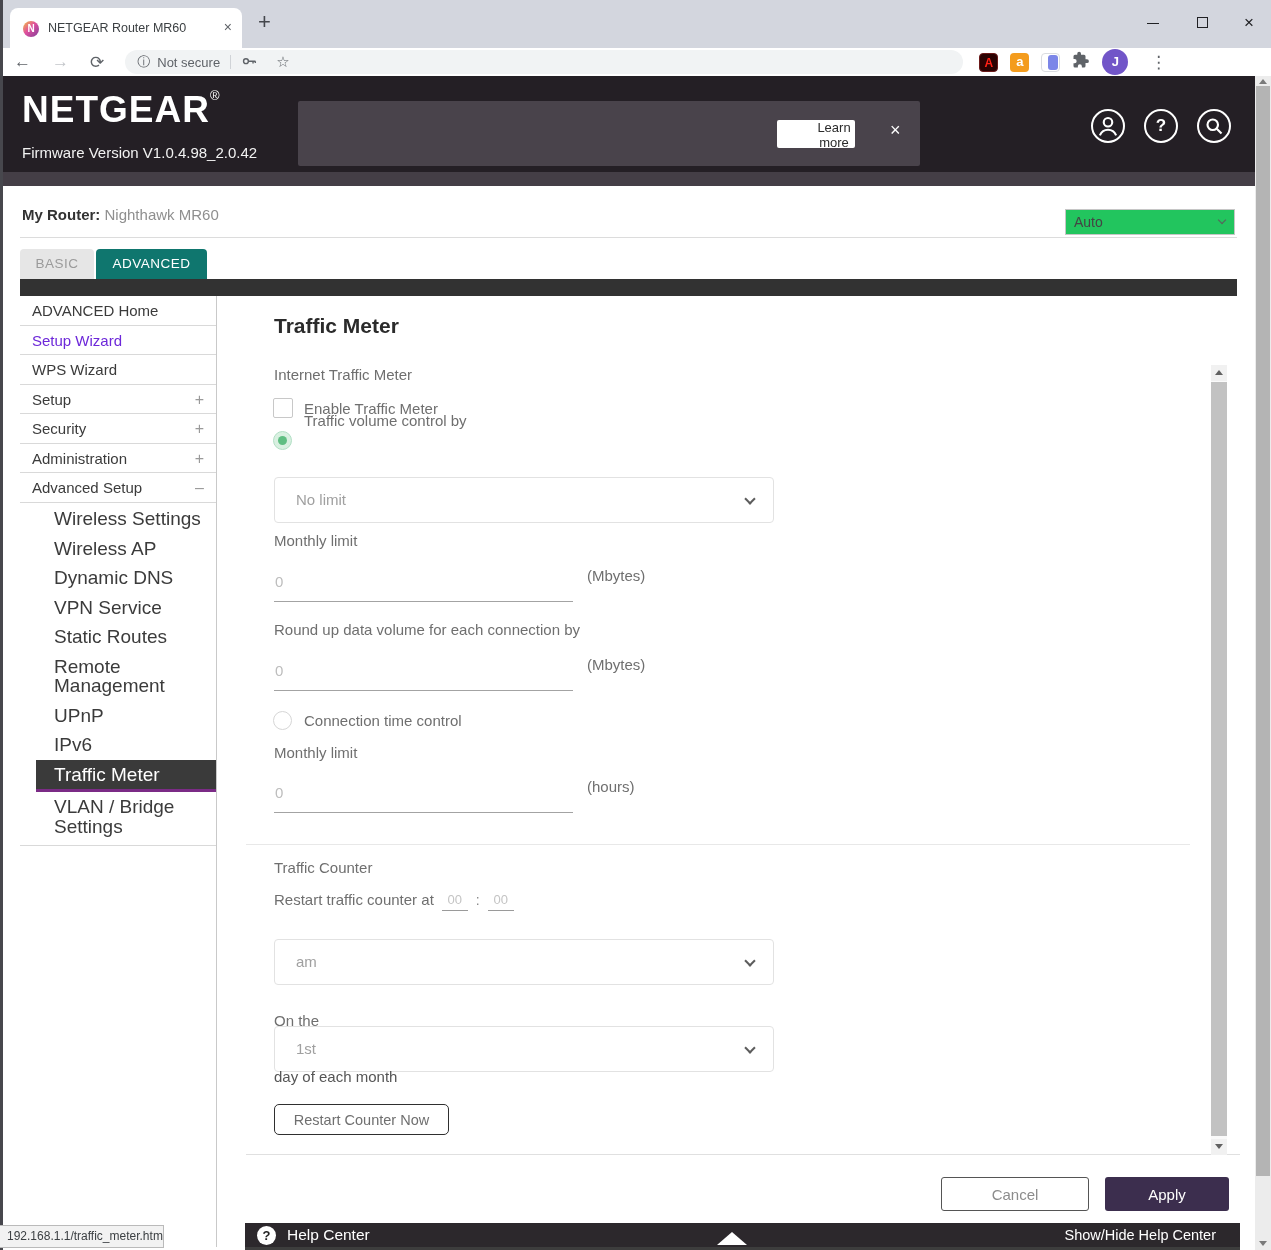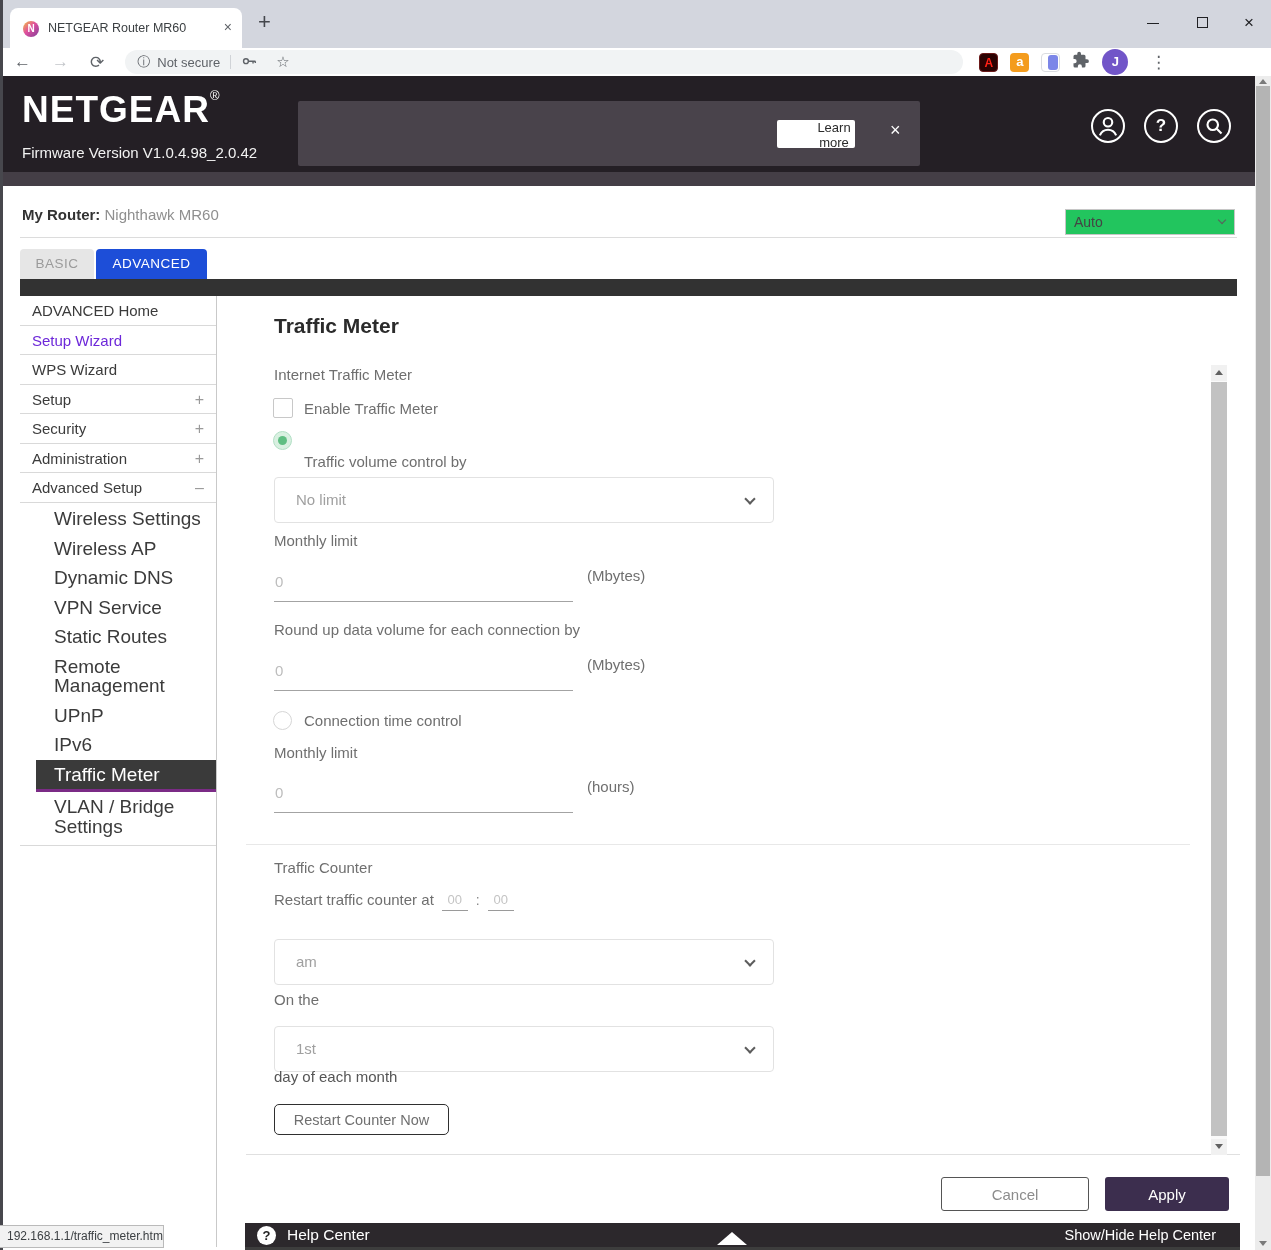--- a/index.html
+++ b/index.html
@@ -61,21 +61,21 @@
   
   .myrouter { left:22px; top:206px; font-size:15px; color:#8f8f8f; }
   .myrouter b { color:#333; font-weight:bold; }
   .mode-select { left:1065px; top:197px; width:170px; height:26px; border:1px solid #c6c6c6; background:#22c55e;
                  font-size:14px; color:#444; line-height:24px; padding-left:8px;margin-top:12px; }
   .hr-top { left:20px; top:237px; width:1217px; height:1px; background:#dcdcdc; }
 
   
   .tab-basic { left:20px; top:249px; width:74px; height:30px; background:#e6e6e6; color:#9b9b9b;
                font-size:13.5px; letter-spacing:.5px; text-align:center; line-height:30px; border-radius:4px 4px 0 0; }
-  .tab-adv { left:96px; top:249px; width:111px; height:30px; background:#1d4ed8; color:#fff;
+  .tab-adv { left:96px; top:249px; width:111px; height:30px; background:#0f766e; color:#fff;
              font-size:13.5px; letter-spacing:.5px; text-align:center; line-height:30px; border-radius:4px 4px 0 0; }
   .darkbar { left:20px; top:279px; width:1217px; height:17px; background:#323232; }
 
   
   .side { left:20px; top:296px; width:196px; list-style:none; }
   .side li { height:29.5px; line-height:29px; border-bottom:1px solid #d9d9d9; padding-left:12px;
              font-size:15px; color:#3b3b3b; position:relative; }
   .side li.muted { color:#6d28d9; }
   .side .exp { position:absolute; right:12px; top:0; color:#9a9a9a; font-size:16px; }
   .sub { left:20px; top:504px; width:196px; list-style:none; }
@@ -87,21 +87,21 @@
   
   .pg-title { left:274px; top:314px; font-size:21px; font-weight:bold; color:#2b2b2b; }
   .lbl { font-size:15px; color:#6f6f6f; }
   .l-internet { left:274px; top:366px; }
   .checkbox { left:273px; top:398px; width:20px; height:20px; border:1px solid #c8c8c8; border-radius:2px; background:#fff; }
   .l-enable { left:304px; top:400px; }
   .radio { width:19px; height:19px; border-radius:50%; }
   .radio.on { left:273px; top:431px; background:#d9f0e1; border:1px solid #b2e0c5; }
   .radio.on::after { content:""; position:absolute; left:4px; top:4px; width:9px; height:9px; border-radius:50%; background:#5fbe82; }
   .radio.off { left:273px; top:711px; border:1px solid #d6d6d6; background:#fff; }
-  .l-volume { left:304px; top:453px; }
+  .l-volume { left:304px; top:412px; }
   .l-time { left:304px; top:712px; }
   .dd { width:500px; height:46px; border:1px solid #e2e2e2; border-radius:4px; background:#fff;
         font-size:15px; color:#a0a0a0; line-height:44px; padding-left:21px; }
   .dd-1 { left:274px; top:477px; } .dd-2 { left:274px; top:939px; } .dd-3 { left:274px; top:1026px; }
   .chev { position:absolute; right:19px; top:17px; width:8px; height:8px;
           border-right:2px solid #5c5c5c; border-bottom:2px solid #5c5c5c; transform:rotate(45deg); }
   .chev-sm { position:absolute; right:9px; top:7px; width:6px; height:6px;
           border-right:1.6px solid #5c5c5c; border-bottom:1.6px solid #5c5c5c; transform:rotate(45deg); }
   .l-monthly1 { left:274px; top:532px; } .l-roundup { left:274px; top:621px; } .l-monthly2 { left:274px; top:744px; }
   .uline { width:299px; height:42px; border:none; border-bottom:1px solid #a3a3a3; background:transparent;
@@ -110,21 +110,21 @@
   .in-1 { left:274px; top:560px; } .in-2 { left:274px; top:649px; } .in-3 { left:274px; top:771px; }
   .u-1 { left:587px; top:567px; } .u-2 { left:587px; top:656px; } .u-3 { left:587px; top:778px; }
   .hr-sep1 { left:246px; top:844px; width:944px; height:1px; background:#e8e8e8; }
   .l-counter { left:274px; top:859px; }
   .restart-row { left:274px; top:888px; display:flex; align-items:flex-end; }
   .restart-row .lbl { line-height:22px; }
   .t-in { width:26px; height:23px; border:none; border-bottom:1px solid #9a9a9a; text-align:center;
           font-size:13px; color:#555; font-family:inherit; margin-left:8px; }
   .t-in::placeholder { color:#c4c4c4; }
   .t-colon { margin-left:8px; color:#8a8a8a; font-size:14px; line-height:22px; }
-  .l-onthe { left:274px; top:991px; } .l-daysfx { left:274px; top:1068px; color:#555 !important; }
+  .l-onthe { left:274px; top:1012px; } .l-daysfx { left:274px; top:1068px; color:#555 !important; }
   .btn-restart { left:274px; top:1104px; width:175px; height:31px; background:#fff; border:1.5px solid #2f2f2f;
                  border-radius:5px; font-size:14.5px; color:#6f6f6f; font-family:inherit; }
   .hr-sep2 { left:246px; top:1154px; width:994px; height:1px; background:#e0e0e0; }
 
   
   .isb { left:1211px; top:365px; width:16px; height:790px; background:#fafafa; }
   .isb .btn { position:absolute; left:0; width:16px; height:16px; background:#f1f1f1; }
   .isb .btn.up { top:0; } .isb .btn.down { bottom:0; }
   .tri-up { position:absolute; left:4px; top:5px; width:0; height:0; border-left:4px solid transparent;
             border-right:4px solid transparent; border-bottom:5px solid #616161; }

